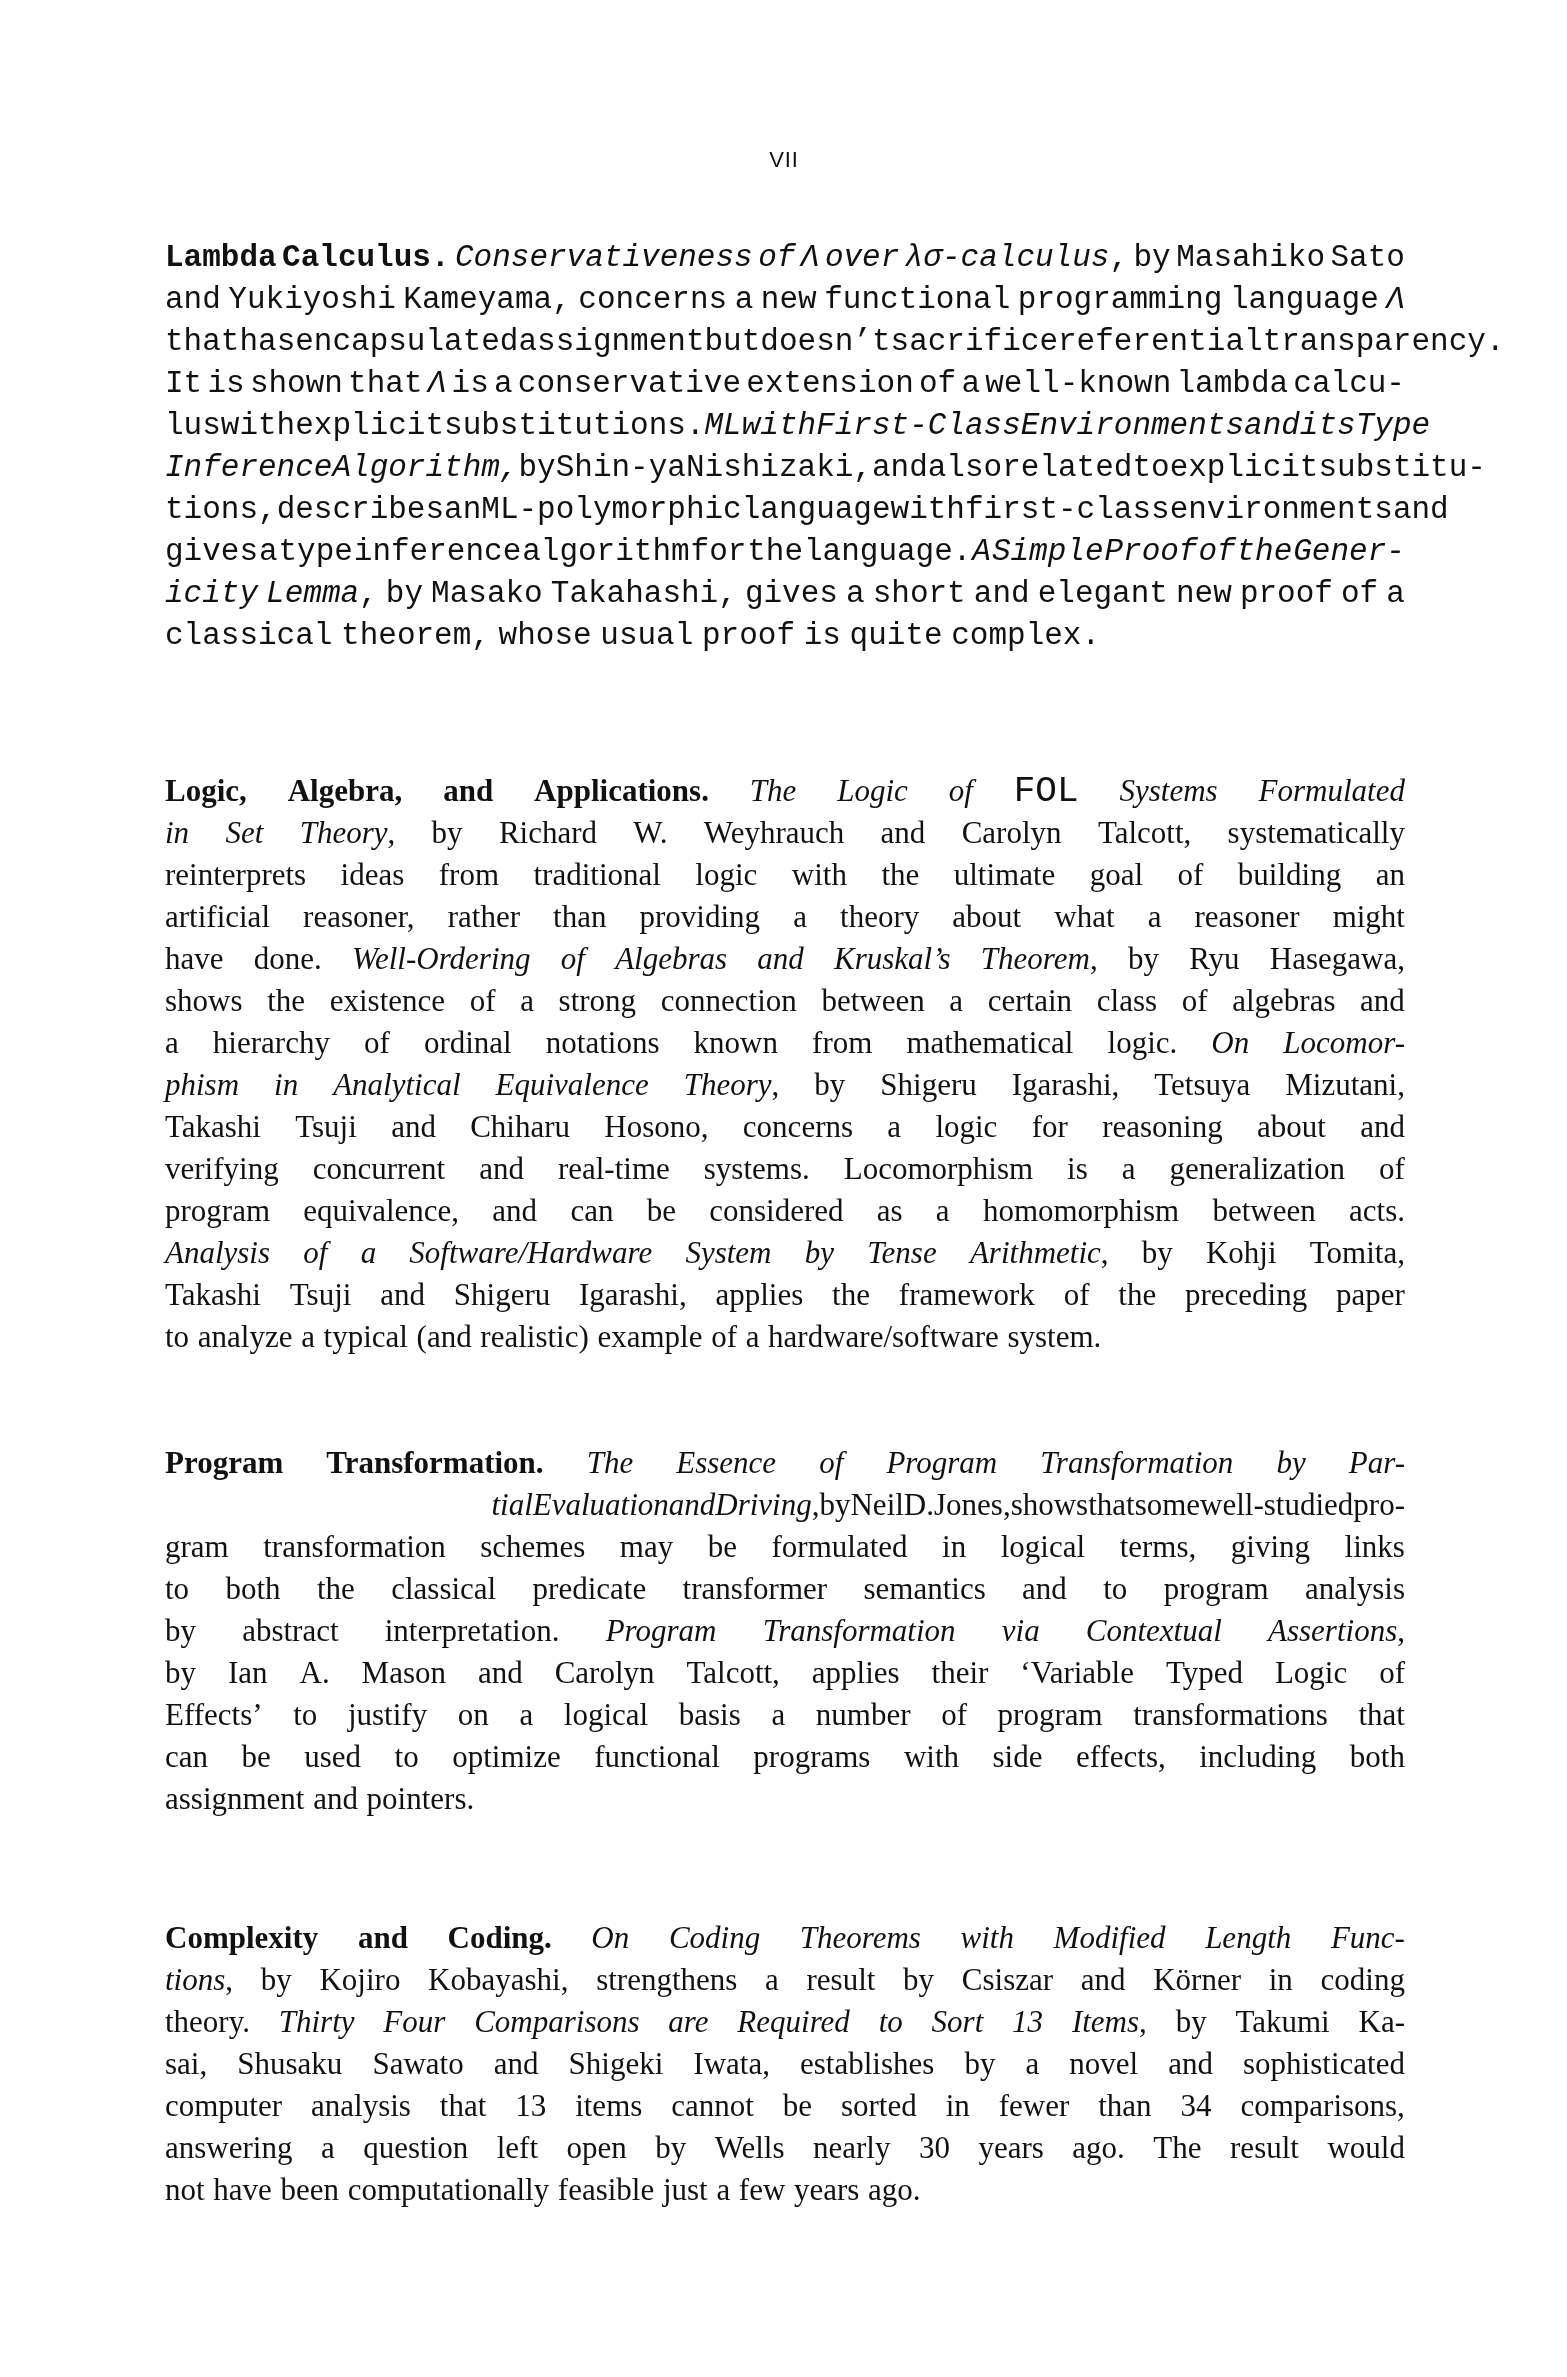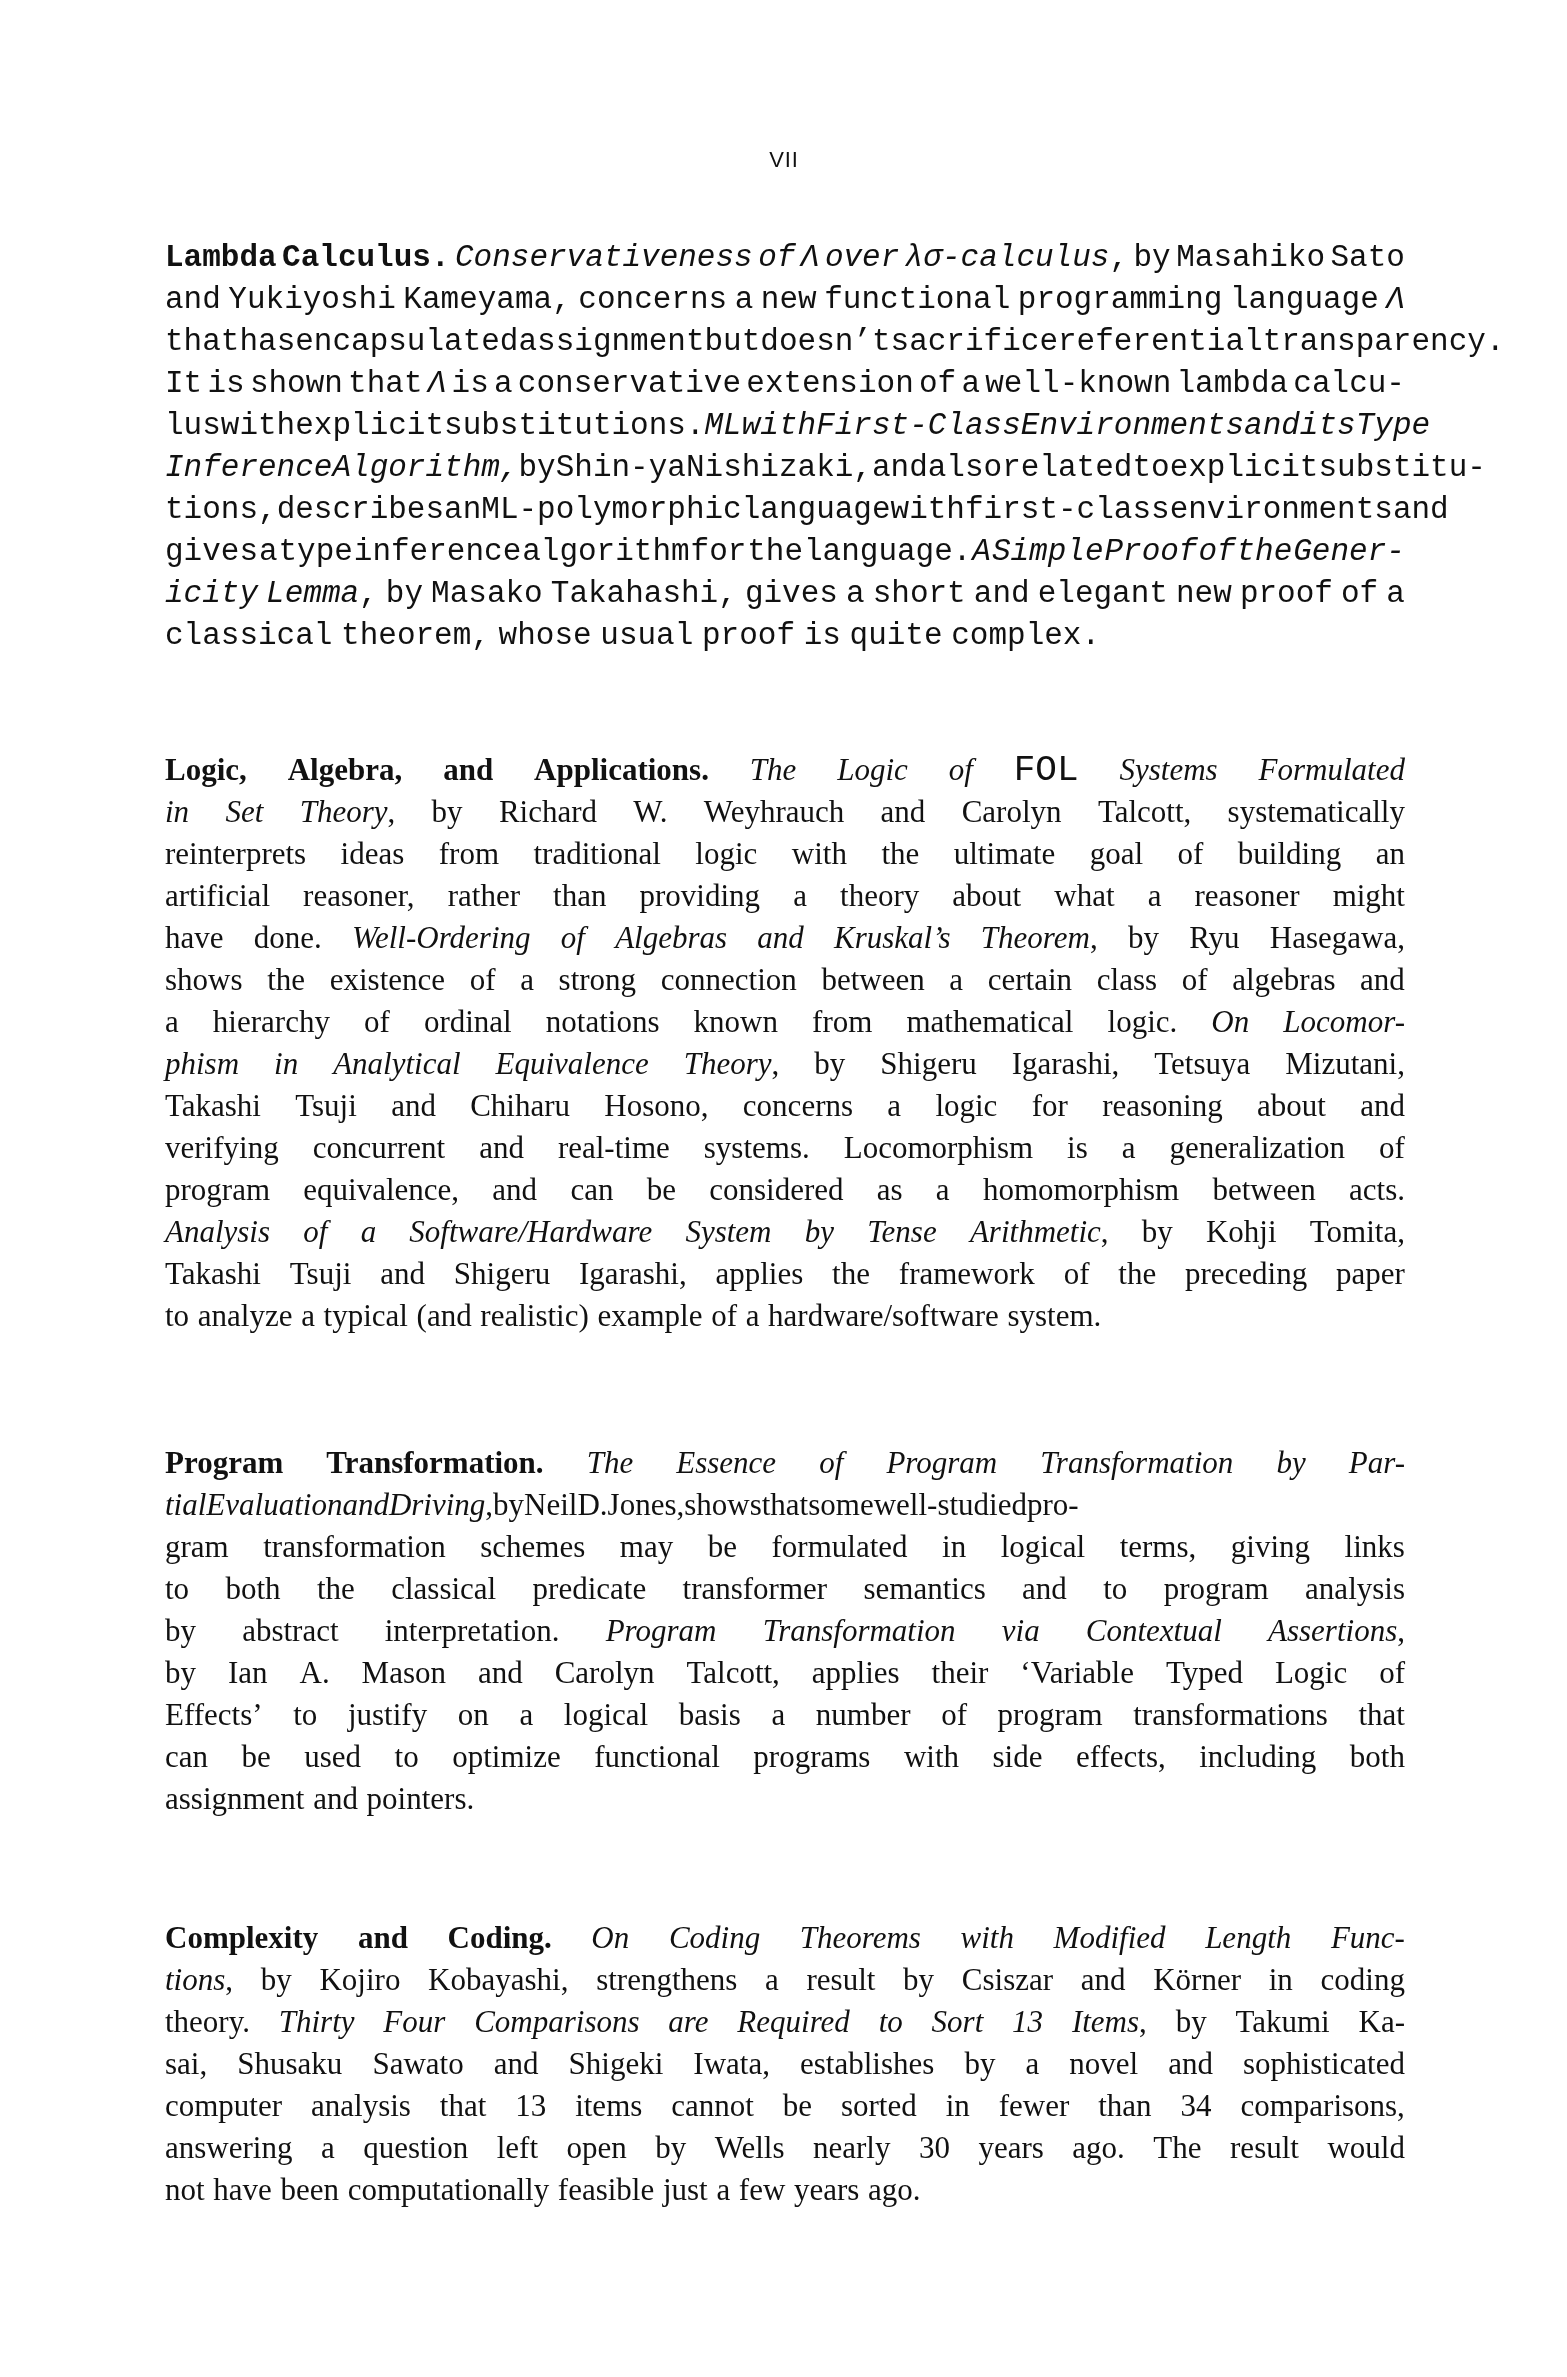--- a/index.html
+++ b/index.html
@@ -167,21 +167,21 @@
         <span style="margin-left: 0.28em;"><span>theorem,</span></span>
         <span style="margin-left: 0.28em;"><span>whose</span></span>
         <span style="margin-left: 0.28em;"><span>usual</span></span>
         <span style="margin-left: 0.28em;"><span>proof</span></span>
         <span style="margin-left: 0.28em;"><span>is</span></span>
         <span style="margin-left: 0.28em;"><span>quite</span></span>
         <span style="margin-left: 0.28em;"><span>complex.</span></span>
       </div>
     </div>
   </div>
-<div class="section" id="sec-1" style="top:749px;">
+<div class="section" id="sec-1" style="top:770px;">
     <div class="line">
       <div class="line-inner" style="justify-content: space-between;">
         <span><span class="heading">Logic,</span></span>
         <span><span class="heading">Algebra,</span></span>
         <span><span class="heading">and</span></span>
         <span><span class="heading">Applications.</span></span>
         <span><span class="title">The</span></span>
         <span><span class="title">Logic</span></span>
         <span><span class="title">of</span></span>
         <span><span class="tt">FOL</span></span>
@@ -398,21 +398,21 @@
         <span><span class="title">The</span></span>
         <span><span class="title">Essence</span></span>
         <span><span class="title">of</span></span>
         <span><span class="title">Program</span></span>
         <span><span class="title">Transformation</span></span>
         <span><span class="title">by</span></span>
         <span><span class="title">Par-</span></span>
       </div>
     </div>
     <div class="line">
-      <div class="line-inner" style="justify-content: flex-start;">
+      <div class="line-inner" style="justify-content: flex-end;">
         <span><span class="title">tial</span></span>
         <span><span class="title">Evaluation</span></span>
         <span><span class="title">and</span></span>
         <span><span class="title">Driving</span><span>,</span></span>
         <span><span>by</span></span>
         <span><span>Neil</span></span>
         <span><span>D.</span></span>
         <span><span>Jones,</span></span>
         <span><span>shows</span></span>
         <span><span>that</span></span>

